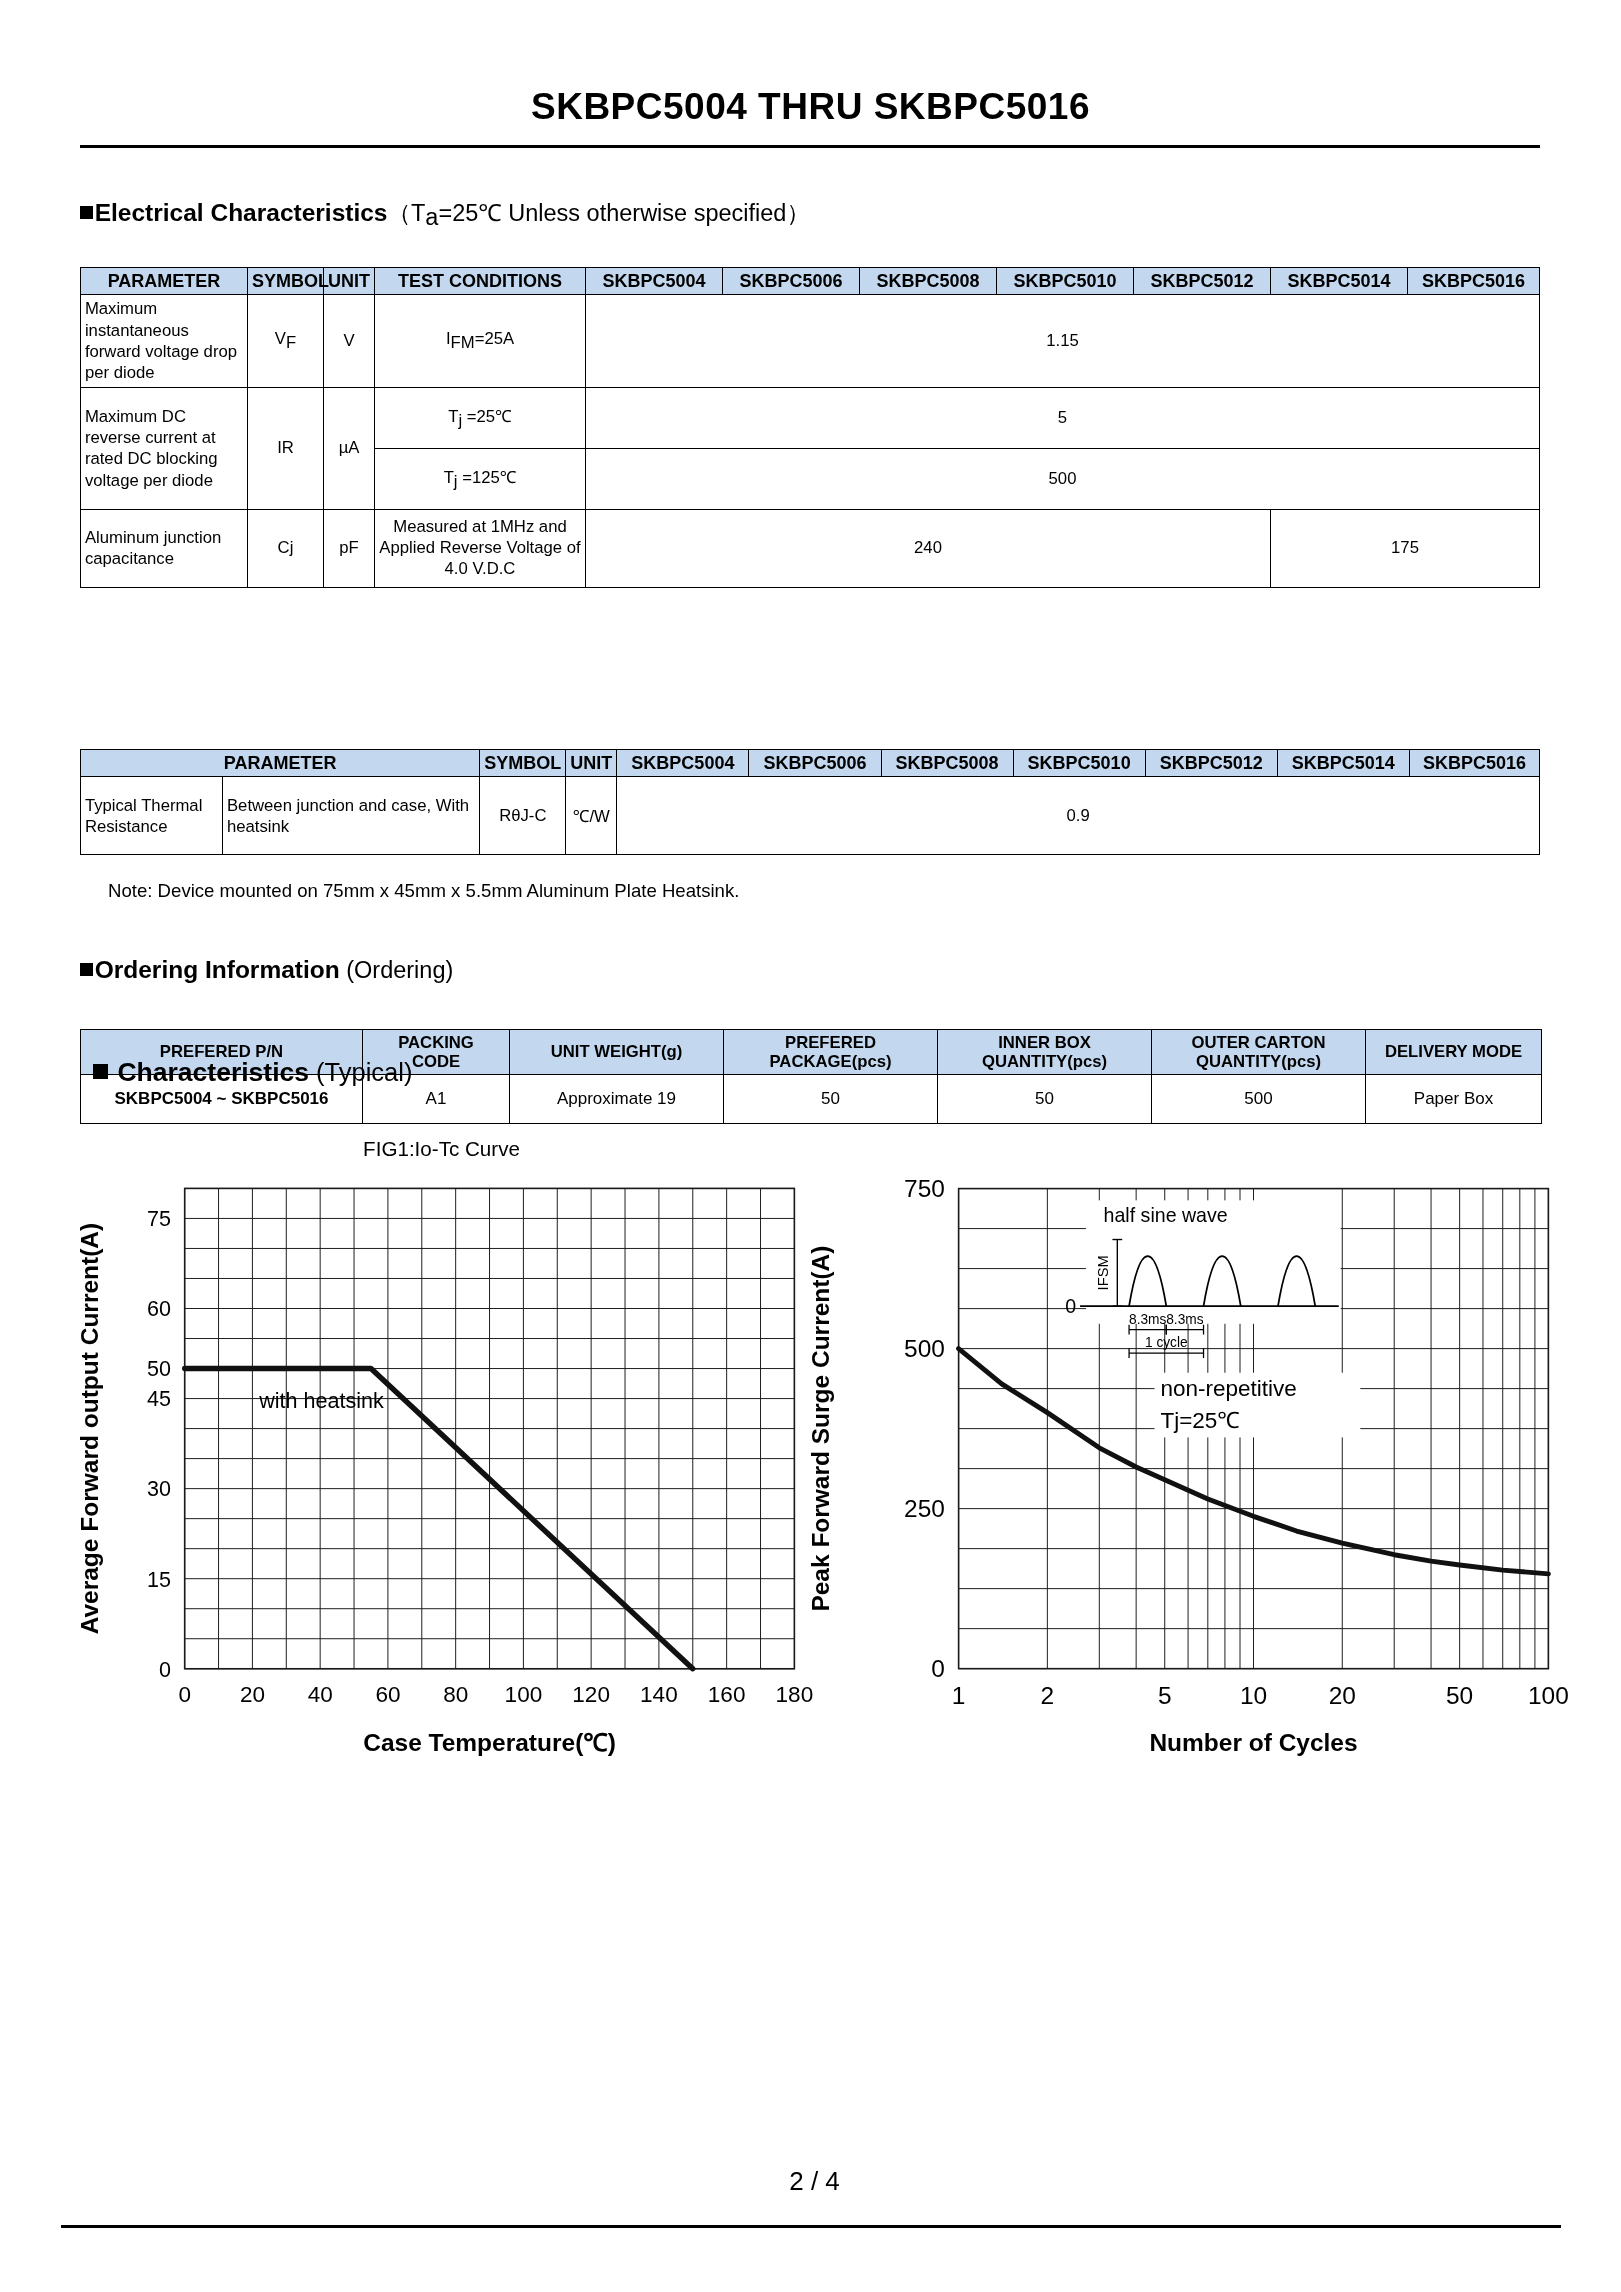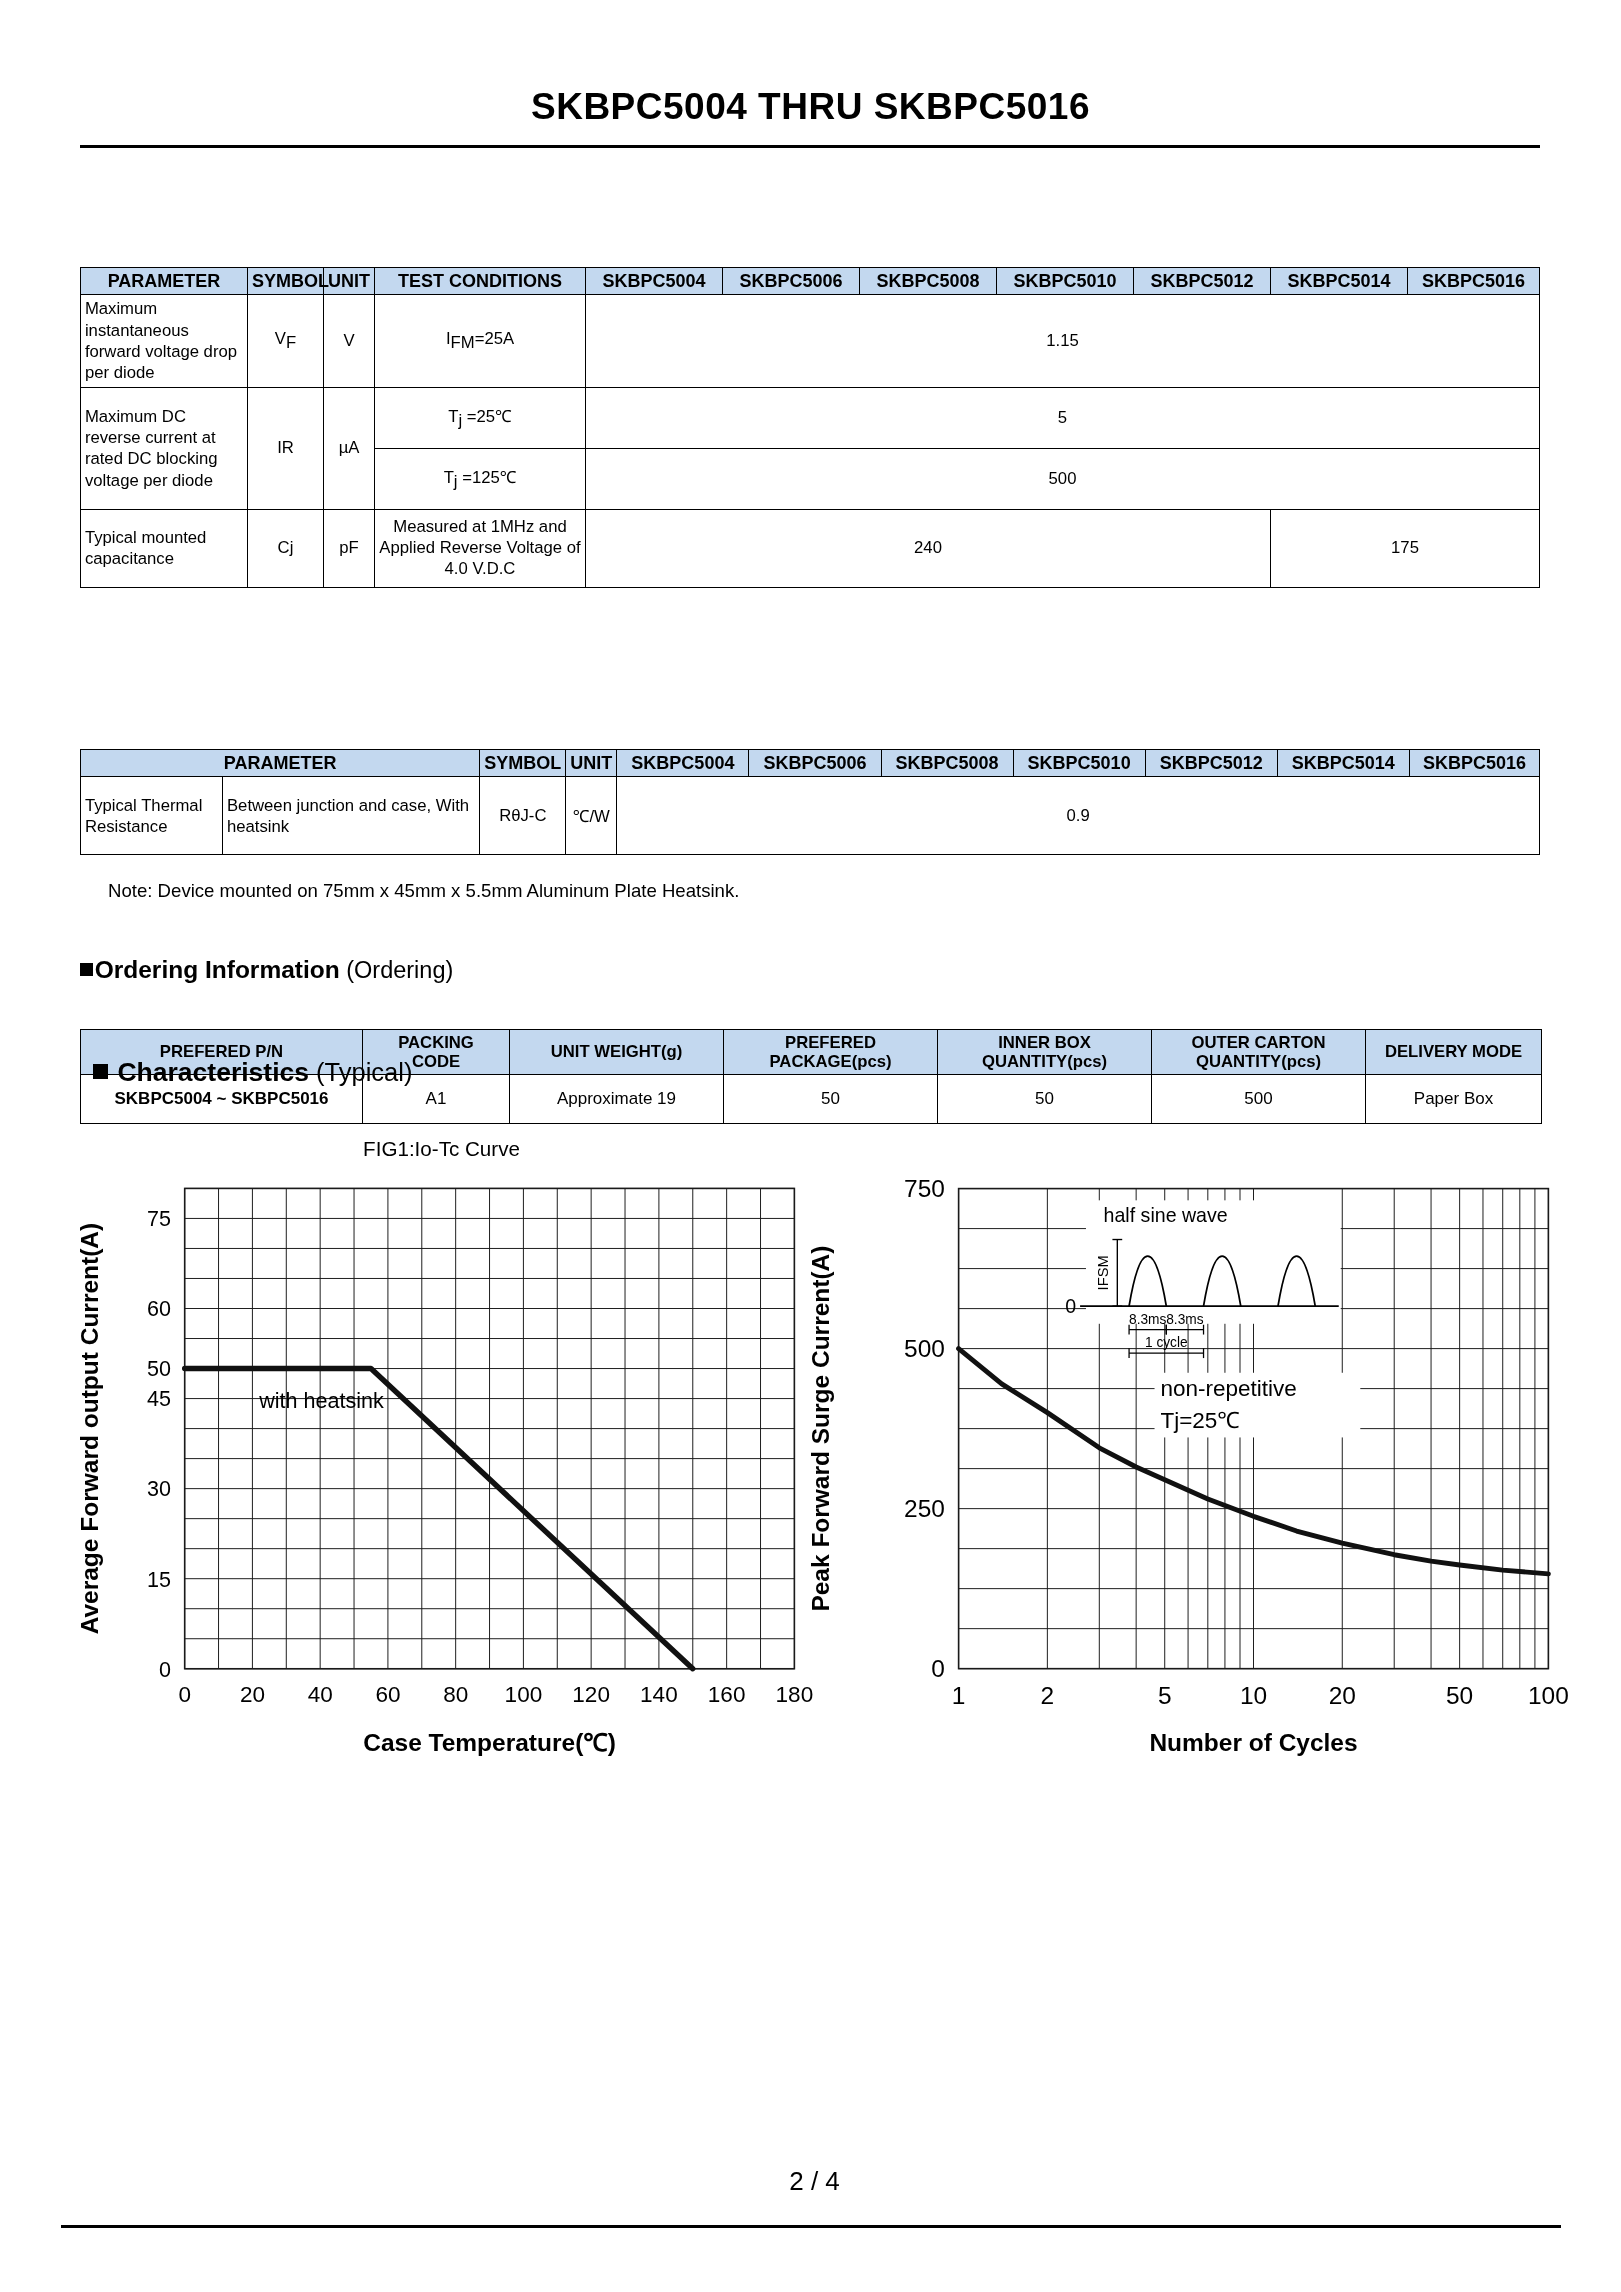--- a/index.html
+++ b/index.html
@@ -137,20 +137,23 @@
   }
 </style>
 </head>
 <body>
 
 <div class="page">
 
   <div class="doc-title">SKBPC5004 THRU SKBPC5016</div>
   <div class="header-rule"></div>
 
+  <div class="sec-heading" style="left:80px; top:196px;">
+    <span class="bullet"></span><span class="strong">Electrical Characteristics</span><span class="light">（T</span><span class="light sub">a</span><span class="light">=25℃ Unless otherwise specified）</span>
+  </div>
 
   <table class="dt" id="tbl-electrical">
     <colgroup>
       <col style="width:167px">
         <col style="width:76px">
         <col style="width:51px">
         <col style="width:211px">
       <col style="width:137px">
         <col style="width:137px">
         <col style="width:137px">
@@ -187,21 +190,21 @@
         <td class="ctr" rowspan="2">IR</td>
         <td class="ctr" rowspan="2">µA</td>
         <td class="ctr"><span>T</span><span class="sub">j</span><span> =25℃</span></td>
         <td class="ctr" colspan="7">5</td>
       </tr>
       <tr style="height:61px">
         <td class="ctr"><span>T</span><span class="sub">j</span><span> =125℃</span></td>
         <td class="ctr" colspan="7">500</td>
       </tr>
       <tr style="height:78px">
-        <td class="left">Typical mounted capacitance</td>
+        <td class="left">Aluminum junction capacitance</td>
         <td class="ctr">Cj</td>
         <td class="ctr">pF</td>
         <td class="ctr" style="line-height:1.25">Measured at 1MHz and Applied Reverse Voltage of 4.0 V.D.C</td>
         <td class="ctr" colspan="5">240</td>
         <td class="ctr" colspan="2">175</td>
       </tr>
     </tbody>
   </table>
 
 

